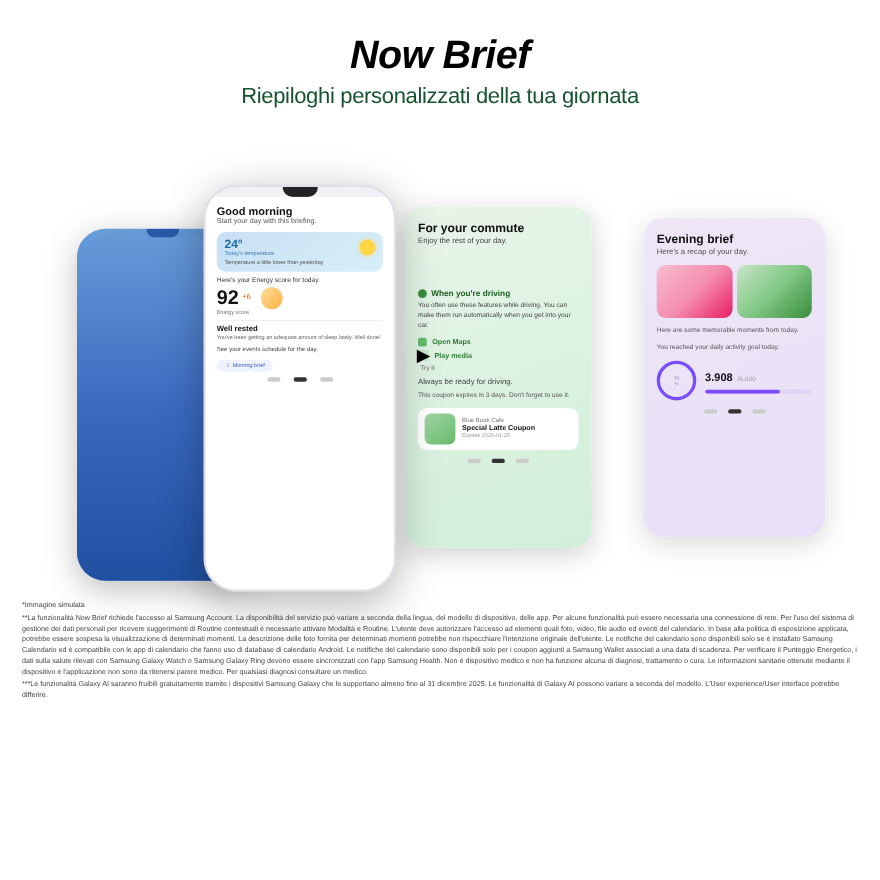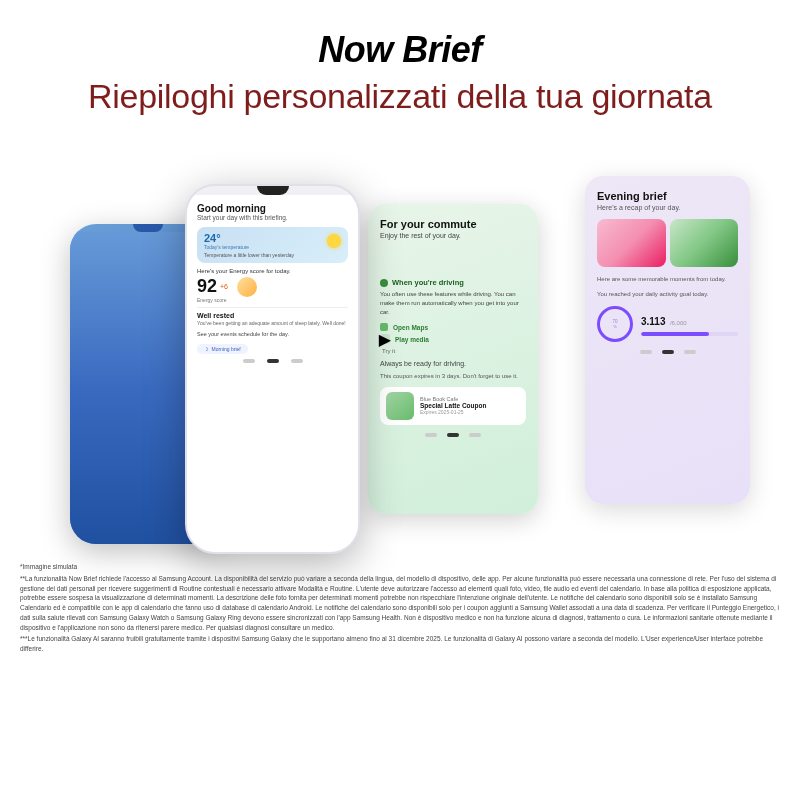--- a/index.html
+++ b/index.html
@@ -30,23 +30,23 @@
     .main-title {
       font-size: 36px;
       font-weight: 700;
       color: #000;
       letter-spacing: -0.5px;
       line-height: 1.2;
       font-style: italic;
     }
 
     .subtitle {
-      font-size: 34px;
+      font-size: 20px;
       font-weight: 400;
-      color: #7f1d1d;
+      color: #14532d;
       margin-top: 6px;
       letter-spacing: -0.3px;
     }
 
     
     .visual-section {
       position: relative;
       width: 800px;
       height: 420px;
       display: flex;
@@ -379,21 +379,21 @@
       gap: 10px;
       margin-top: 8px;
     }
 
     
     .card-evening {
       position: absolute;
       right: 50px;
       bottom: 50px;
       width: 165px;
-      height: 328px;
+      height: 290px;
       background: linear-gradient(160deg, #ede7f6 0%, #e8e0f8 100%);
       border-radius: 18px;
       box-shadow: 0 6px 25px rgba(0,0,0,0.15);
       z-index: 3;
       padding: 14px 12px;
       overflow: hidden;
     }
 
     .card-evening-title {
       font-size: 11px;
@@ -659,21 +659,21 @@
 from today.</div>
       <div class="card-activity-text">You reached your daily activity goal
 today.</div>
 
       <div class="card-score-row">
         <div class="card-score-circle">
           <div class="card-score-label">70</div>
           <div style="font-size:4px;color:#9c7fcc">%</div>
         </div>
         <div class="card-score-info">
-          <span class="card-score-steps">3.113</span>
+          <span class="card-score-steps">3.908</span>
           <span class="card-score-goal">/6,000</span>
           <div class="card-progress-bar">
             <div class="card-progress-fill" style="width:70%"></div>
           </div>
         </div>
       </div>
 
       <div class="card-bottom-nav">
         <div class="phone-nav-dot"></div>
         <div class="phone-nav-dot active"></div>

